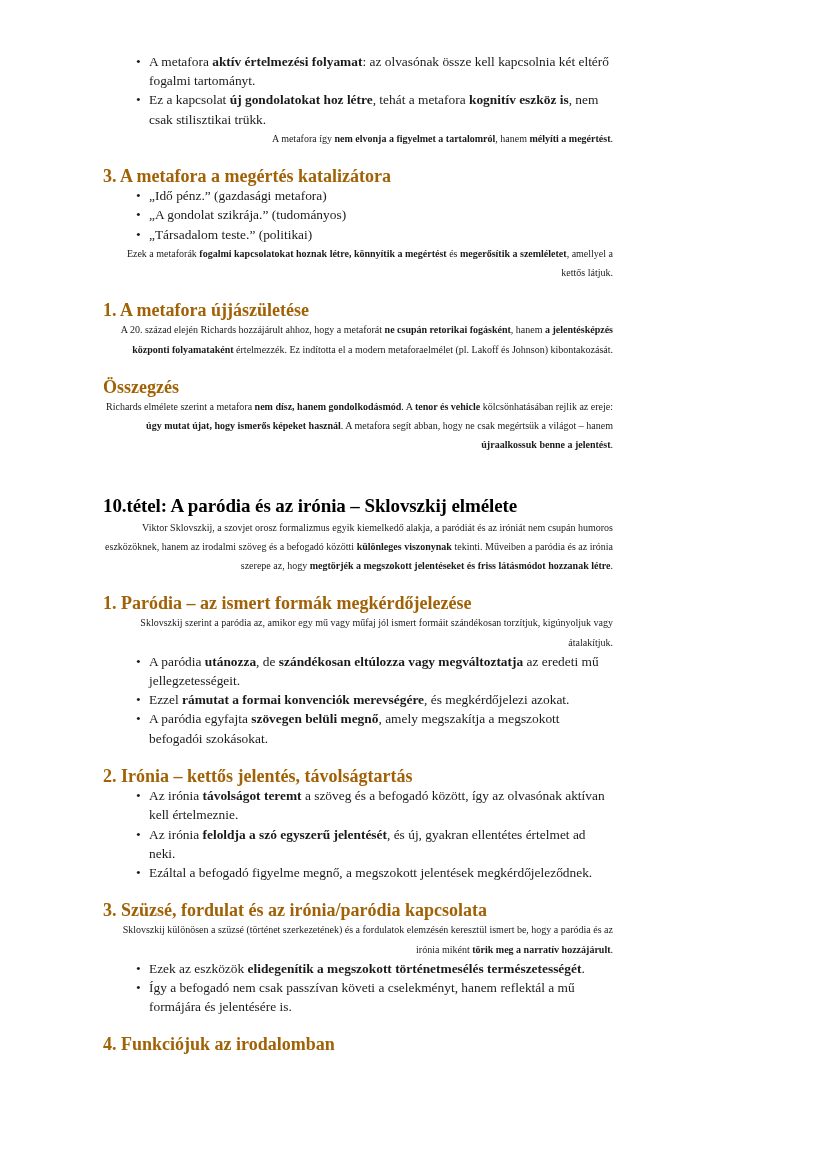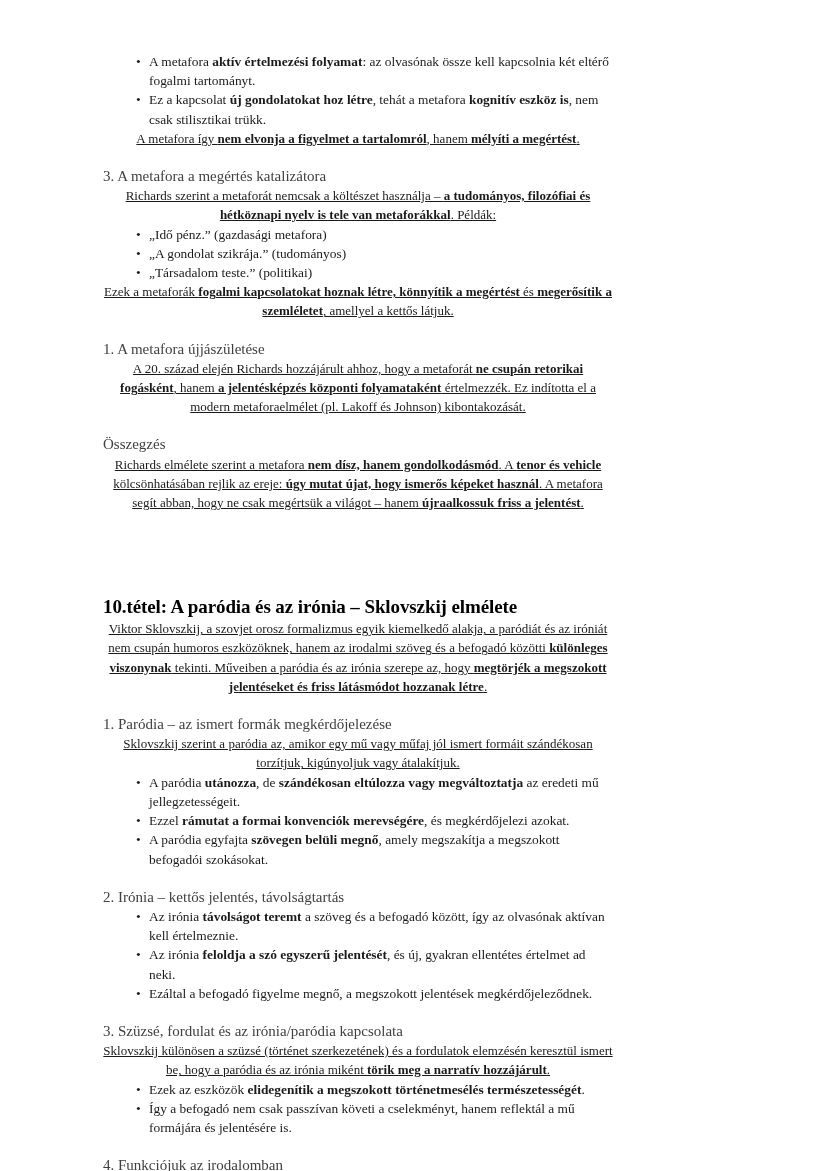--- a/index.html
+++ b/index.html
@@ -25,39 +25,37 @@
     position: absolute;
     left: 103px;
     top: 52px;
     width: 510px;
   }
   p, ul, li, h2, h3 {
     margin: 0;
     padding: 0;
   }
   .para {
-    font-size: 13px;
+    font-size: 10px;
     line-height: 19.2px;
-    text-align: center;
+    text-align: right;
     color: #1a1a1a;
-    text-decoration: underline;
   }
   .sec-head {
-    font-size: 15px;
+    font-size: 18px;
     line-height: 19.2px;
-    font-weight: normal;
-    color: #404040;
+    font-weight: bold;
+    color: #a16207;
   }
   .main-head {
     font-size: 19px;
     line-height: 25px;
     font-weight: bold;
     color: #000000;
     letter-spacing: -0.1px;
-    margin-top: 44px;
   }
   .gap-block {
     height: 19px;
   }
   .bullets {
     list-style: none;
     margin: 0;
     padding: 0;
   }
   .bullets li {
@@ -99,21 +97,20 @@
           <span class="bullet-dot">•</span>
           <span class="bullet-text"><span>Ez a kapcsolat </span><b>új gondolatokat hoz létre</b><span>, tehát a metafora </span><b>kognitív eszköz is</b><span>, nem csak stilisztikai trükk.</span></span>
         </li>
       </ul>
 
     <p class="para"><span>A metafora így </span><b>nem elvonja a figyelmet a tartalomról</b><span>, hanem </span><b>mélyíti a megértést</b><span>.</span></p>
 
     <div class="gap-block"></div>
 
     <h3 class="sec-head">3. A metafora a megértés katalizátora</h3>
-    <p class="para"><span>Richards szerint a metaforát nemcsak a költészet használja – </span><b>a tudományos, filozófiai és hétköznapi nyelv is tele van metaforákkal</b><span>. Példák:</span></p>
     <ul class="bullets">
         <li>
           <span class="bullet-dot">•</span>
           <span class="bullet-text"><span>„Idő pénz.” (gazdasági metafora)</span></span>
         </li>
         <li>
           <span class="bullet-dot">•</span>
           <span class="bullet-text"><span>„A gondolat szikrája.” (tudományos)</span></span>
         </li>
         <li>
@@ -124,21 +121,21 @@
     <p class="para"><span>Ezek a metaforák </span><b>fogalmi kapcsolatokat hoznak létre, könnyítik a megértést</b><span> és </span><b>megerősítik a szemléletet</b><span>, amellyel a kettős látjuk.</span></p>
 
     <div class="gap-block"></div>
 
     <h3 class="sec-head">1. A metafora újjászületése</h3>
     <p class="para"><span>A 20. század elején Richards hozzájárult ahhoz, hogy a metaforát </span><b>ne csupán retorikai fogásként</b><span>, hanem </span><b>a jelentésképzés központi folyamataként</b><span> értelmezzék. Ez indította el a modern metaforaelmélet (pl. Lakoff és Johnson) kibontakozását.</span></p>
 
     <div class="gap-block"></div>
 
     <h3 class="sec-head">Összegzés</h3>
-    <p class="para"><span>Richards elmélete szerint a metafora </span><b>nem dísz, hanem gondolkodásmód</b><span>. A </span><b>tenor és vehicle</b><span> kölcsönhatásában rejlik az ereje: </span><b>úgy mutat újat, hogy ismerős képeket használ</b><span>. A metafora segít abban, hogy ne csak megértsük a világot – hanem </span><b>újraalkossuk friss a jelentést</b><span>.</span></p>
+    <p class="para"><span>Richards elmélete szerint a metafora </span><b>nem dísz, hanem gondolkodásmód</b><span>. A </span><b>tenor és vehicle</b><span> kölcsönhatásában rejlik az ereje: </span><b>úgy mutat újat, hogy ismerős képeket használ</b><span>. A metafora segít abban, hogy ne csak megértsük a világot – hanem </span><b>újraalkossuk benne a jelentést</b><span>.</span></p>
 
     <div class="gap-block"></div>
     <div class="gap-block"></div>
 
     <h2 class="main-head">10.tétel: A paródia és az irónia – Sklovszkij elmélete</h2>
     <p class="para"><span>Viktor Sklovszkij, a szovjet orosz formalizmus egyik kiemelkedő alakja, a paródiát és az iróniát nem csupán humoros eszközöknek, hanem az irodalmi szöveg és a befogadó közötti </span><b>különleges viszonynak</b><span> tekinti. Műveiben a paródia és az irónia szerepe az, hogy </span><b>megtörjék a megszokott jelentéseket és friss látásmódot hozzanak létre</b><span>.</span></p>
 
     <div>
         <div class="gap-block"></div>
         <h3 class="sec-head">1. Paródia – az ismert formák megkérdőjelezése</h3>

